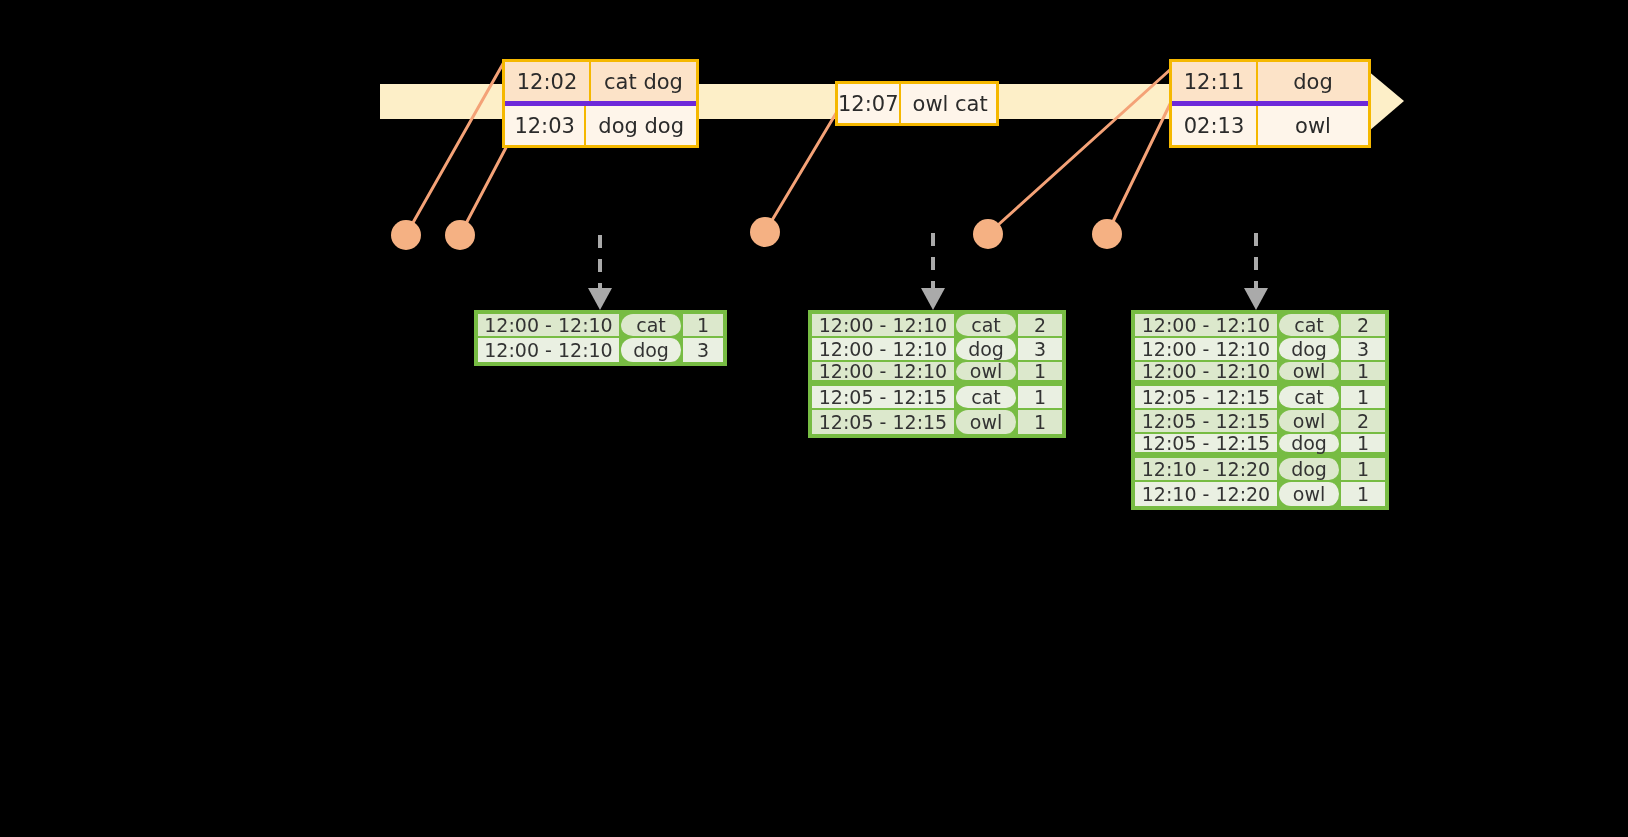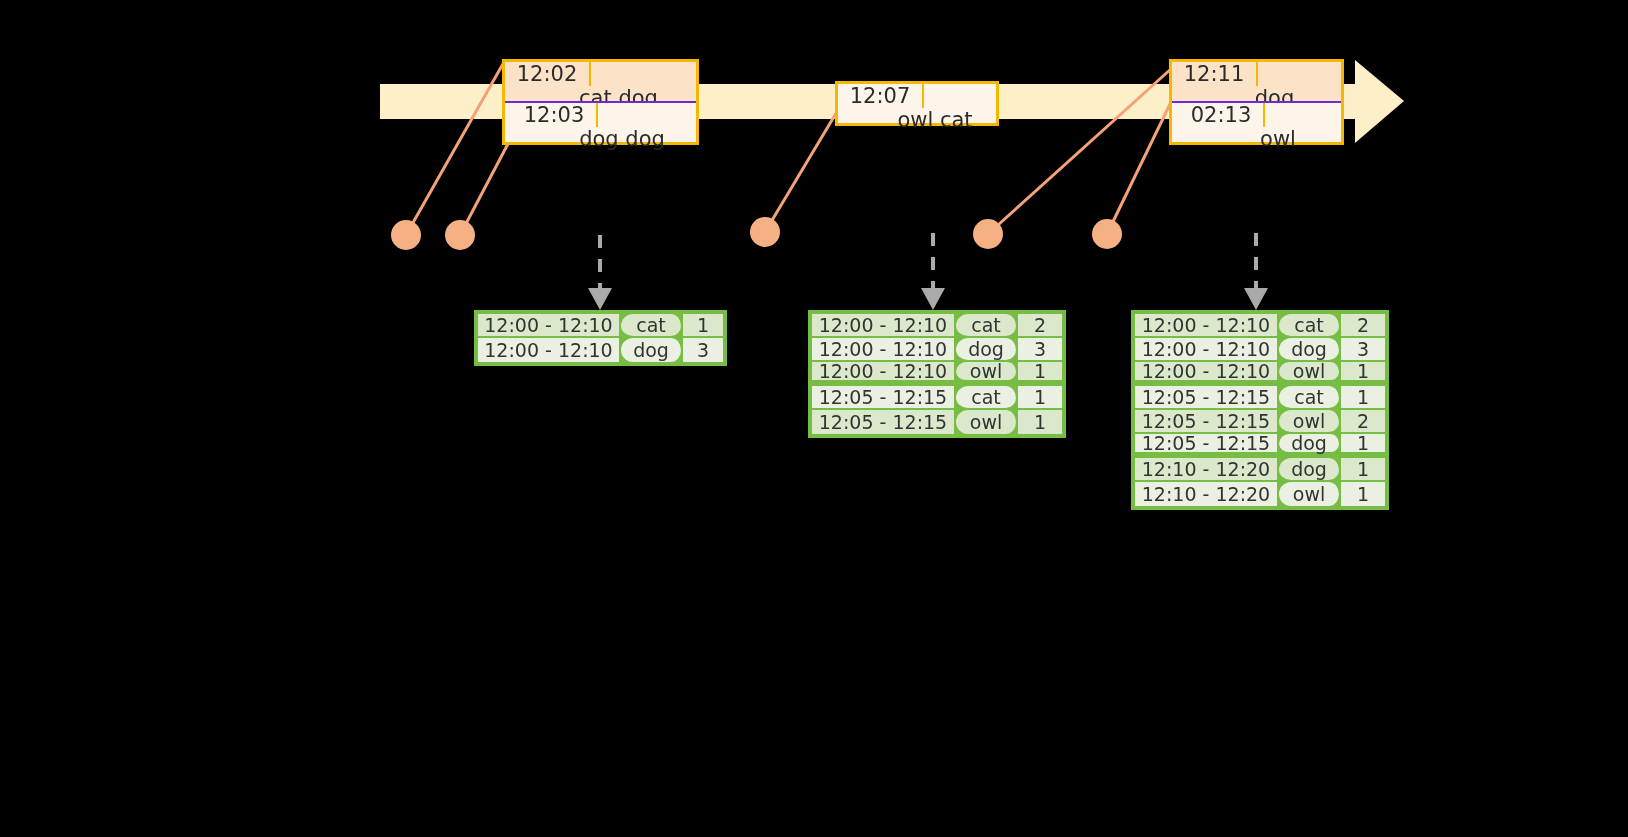--- a/index.html
+++ b/index.html
@@ -35,26 +35,25 @@
     position: absolute;
     border: 3px solid #F5B800;
     box-sizing: border-box;
     background: #FDF3E3;
     display: flex;
     flex-direction: column;
     z-index: 5;
   }
   .event-row {
     display: flex;
-    flex-direction: column;
+    flex-direction: row;
     height: 39px;
   }
   .event-row + .event-row {
-    border-top: 2px solid #6d28d9;
-    padding-left: 7px;
+    border-top: 5px solid #6d28d9;
   }
   .event-row.shade { background: #FCE3C8; }
   .event-row.plain { background: #FEF5EA; }
 
   .ev-time {
     width: 86px;
     border-right: 2px solid #F5B800;
     display: flex;
     align-items: center;
     justify-content: center;
@@ -65,21 +64,20 @@
   .ev-words {
     flex: 1;
     display: flex;
     align-items: center;
     justify-content: center;
     font-size: 21px;
     color: #2b2b2b;
     box-sizing: border-box;
     padding: 0 12px;
     white-space: nowrap;
-    margin-left: 36px;
   }
 
   
   .result-table {
     position: absolute;
     border: 4px solid #77BC43;
     box-sizing: border-box;
     background: #77BC43;
     display: flex;
     flex-direction: column;
@@ -173,21 +171,21 @@
     </div>
   </div>
 
   <div class="event-group" style="left:835px; top:81px; width:164px;">
     <div class="event-row plain">
       <div class="ev-time">12:07</div>
       <div class="ev-words">owl cat</div>
     </div>
   </div>
 
-  <div class="event-group" style="left:1169px; top:59px; width:175px;">
+  <div class="event-group" style="left:1169px; top:59px; width:202px;">
     <div class="event-row shade">
       <div class="ev-time">12:11</div>
       <div class="ev-words">dog</div>
     </div>
     <div class="event-row plain">
       <div class="ev-time">02:13</div>
       <div class="ev-words">owl</div>
     </div>
   </div>
 

